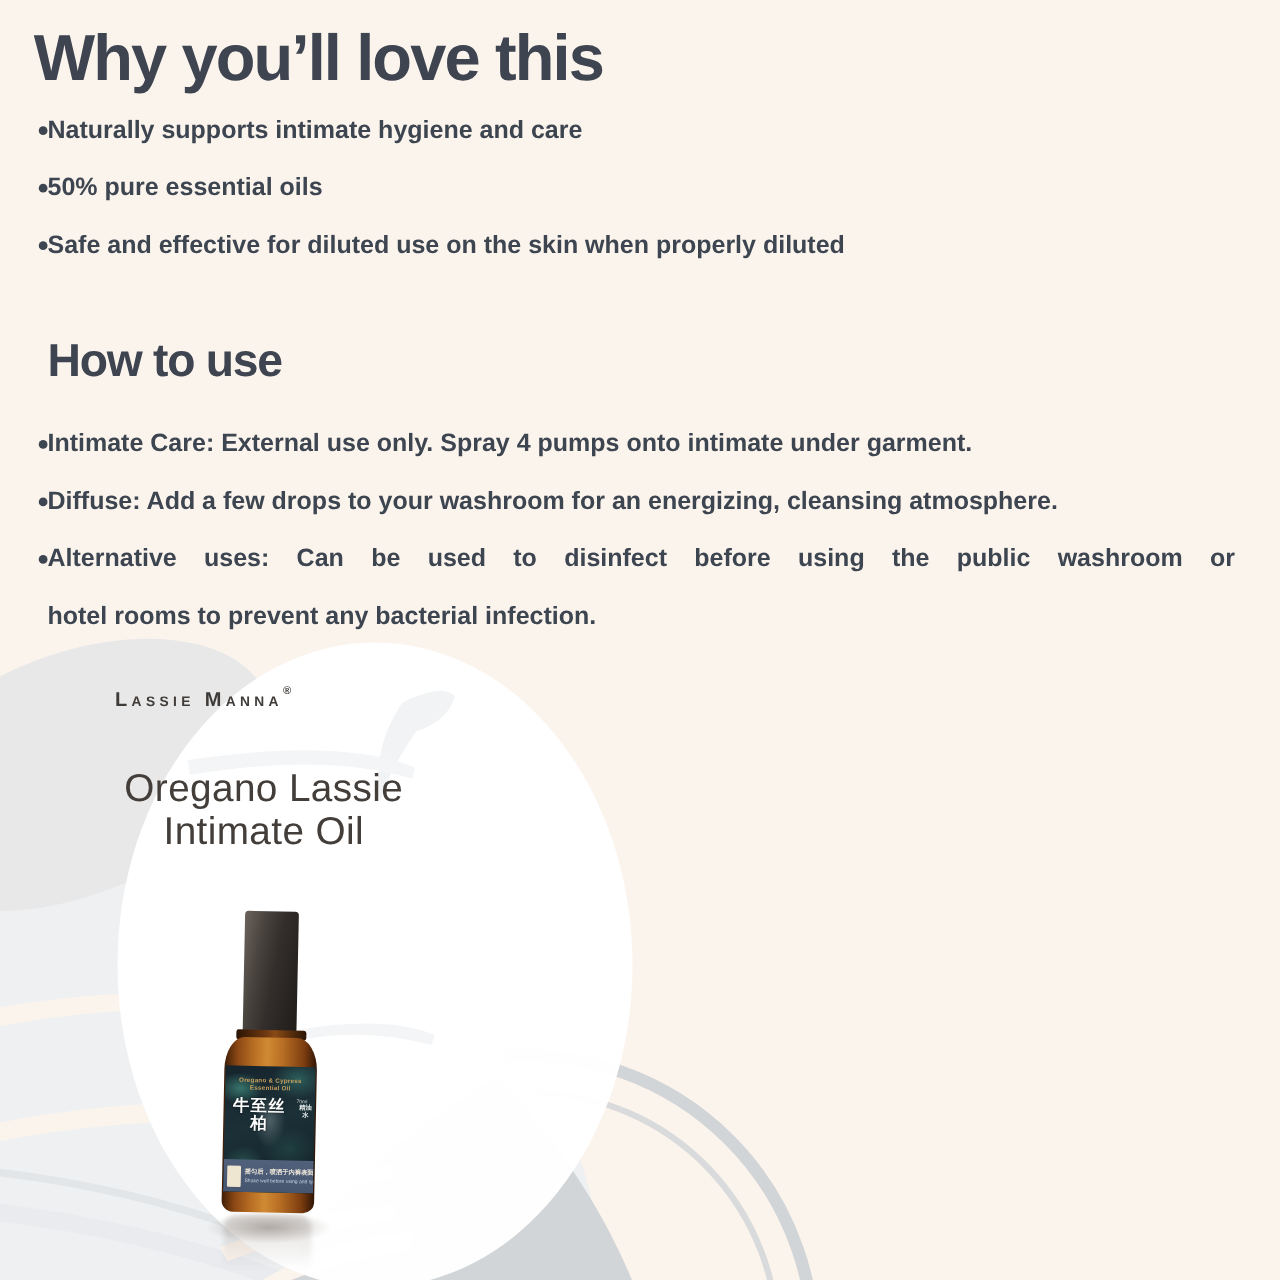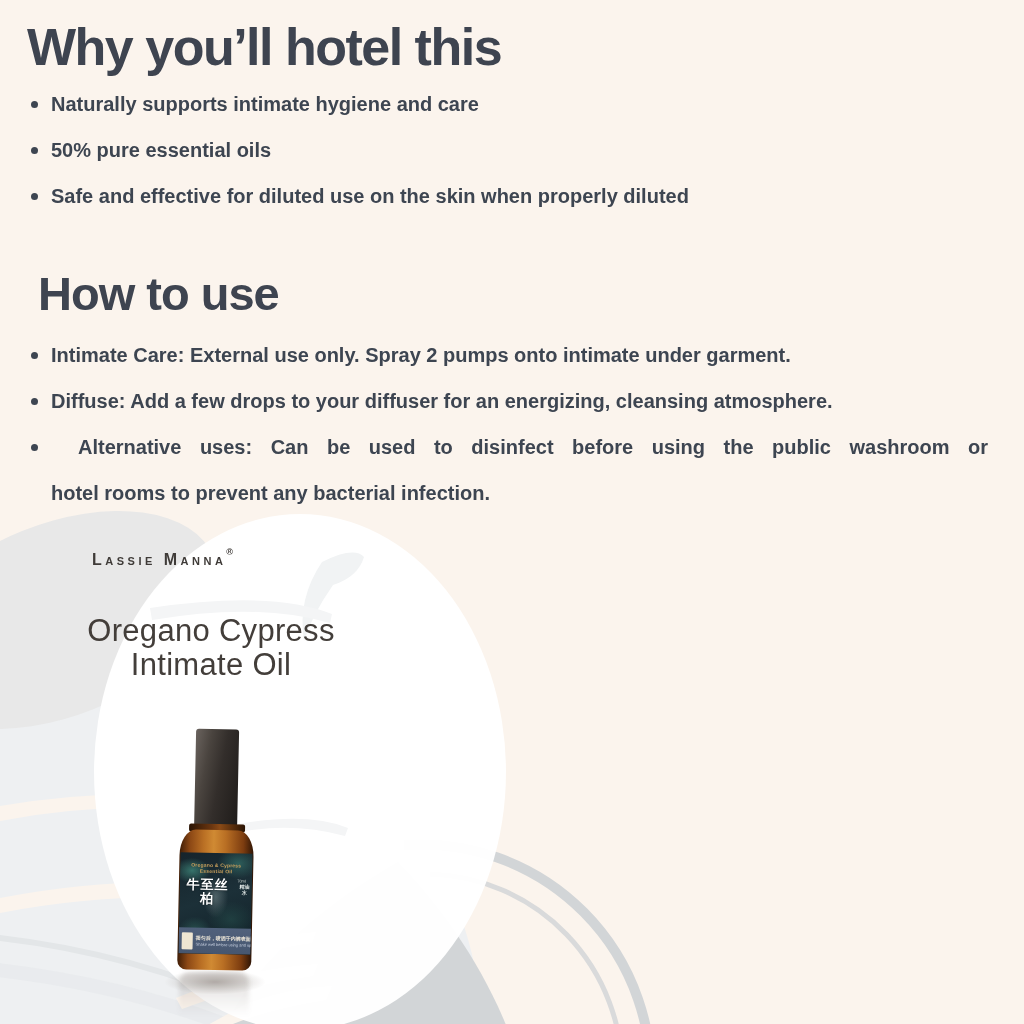--- a/index.html
+++ b/index.html
@@ -12,33 +12,33 @@
   #decor{position:absolute;left:0;top:0;width:1024px;height:1024px;}
   #content{position:absolute;left:0;top:0;width:1024px;height:1024px;}
 
   .h1{
     position:absolute;left:27px;top:18px;margin:0;
     font-size:52px;font-weight:700;letter-spacing:-1.5px;
     color:#3e4450;line-height:1.12;
   }
   .h2{
     position:absolute;left:38px;top:268px;margin:0;
-    font-size:47px;font-weight:700;letter-spacing:-1px;
+    font-size:37px;font-weight:700;letter-spacing:-1px;
     color:#3e4450;line-height:1.12;
   }
   ul.bullets{
     position:absolute;margin:0;padding:0;list-style:none;
     color:#3d4551;font-size:20px;font-weight:700;line-height:23px;
   }
   ul.bullets.why{left:31px;top:93px;width:960px;}
   ul.bullets.how{left:31px;top:344px;width:957px;}
-  ul.bullets li{display:flex;gap:13px;margin-bottom:23px;}
+  ul.bullets li{display:flex;gap:0;margin-bottom:23px;}
   .dot{flex:0 0 auto;width:7px;height:7px;border-radius:50%;background:#3d4551;margin-top:8px;}
   .how .btext{flex:1 1 auto;}
-  .jline{display:block;text-align:justify;text-align-last:justify;margin-bottom:23px;margin-left:27px;}
+  .jline{display:block;text-align:justify;text-align-last:justify;margin-bottom:23px;}
 
   .brand{
     position:absolute;left:92px;top:547px;width:240px;text-align:left;
     color:#3f3b38;font-size:16px;font-weight:700;letter-spacing:3.5px;
     font-variant:small-caps;
   }
   .brand sup{font-size:9px;letter-spacing:0;vertical-align:10px;}
 
   .product-title{
     position:absolute;left:61px;top:614px;width:300px;text-align:center;
@@ -111,21 +111,21 @@
 
   <ellipse cx="300" cy="772" rx="206" ry="258" fill="#ffffff" opacity="0.97"></ellipse>
 
   <path d="M322,562 q32,-16 42,-5 q-6,20 -31,28 q-21,30 -29,56 q-7,-42 18,-79 z" fill="#f1f3f4"></path>
   <path d="M150,608 q122,-18 182,6 l-2,9 q-72,-21 -178,-3 z" fill="#f4f5f6"></path>
   <path d="M238,824 q70,-12 110,4 l-3,8 q-52,-14 -105,-4 z" fill="#f4f5f6"></path>
 </svg>
 
 <div id="content">
 
-  <h1 class="h1">Why you’ll hotel this</h1>
+  <h1 class="h1">Why you’ll love this</h1>
 
   <ul class="bullets why">
     <li>
       <span class="dot"></span>
       <span class="btext">Naturally supports intimate hygiene and care</span>
     </li>
     <li>
       <span class="dot"></span>
       <span class="btext">50% pure essential oils</span>
     </li>
@@ -133,41 +133,41 @@
       <span class="dot"></span>
       <span class="btext">Safe and effective for diluted use on the skin when properly diluted</span>
     </li>
   </ul>
 
   <h2 class="h2">How to use</h2>
 
   <ul class="bullets how">
     <li>
       <span class="dot"></span>
-      <span class="btext">Intimate Care: External use only. Spray 2 pumps onto intimate under garment.</span>
+      <span class="btext">Intimate Care: External use only. Spray 4 pumps onto intimate under garment.</span>
     </li>
     <li>
       <span class="dot"></span>
-      <span class="btext">Diffuse: Add a few drops to your diffuser for an energizing, cleansing atmosphere.</span>
+      <span class="btext">Diffuse: Add a few drops to your washroom for an energizing, cleansing atmosphere.</span>
     </li>
     <li>
       <span class="dot"></span>
       <span class="btext">
         <span class="jline">Alternative uses: Can be used to disinfect before using the public washroom or</span>
         <span>hotel rooms to prevent any bacterial infection.</span>
       </span>
     </li>
   </ul>
 
   <div class="brand">
     <span>Lassie Manna</span><sup>®</sup>
   </div>
 
   <div class="product-title">
-    <div>Oregano Cypress</div>
+    <div>Oregano Lassie</div>
     <div>Intimate Oil</div>
   </div>
 
   <div class="bottle-shadow"></div>
   <div class="bottle-reflection"></div>
   <div class="bottle">
     <div class="cap"></div>
     <div class="lip"></div>
     <div class="glass"></div>
     <div class="label">

